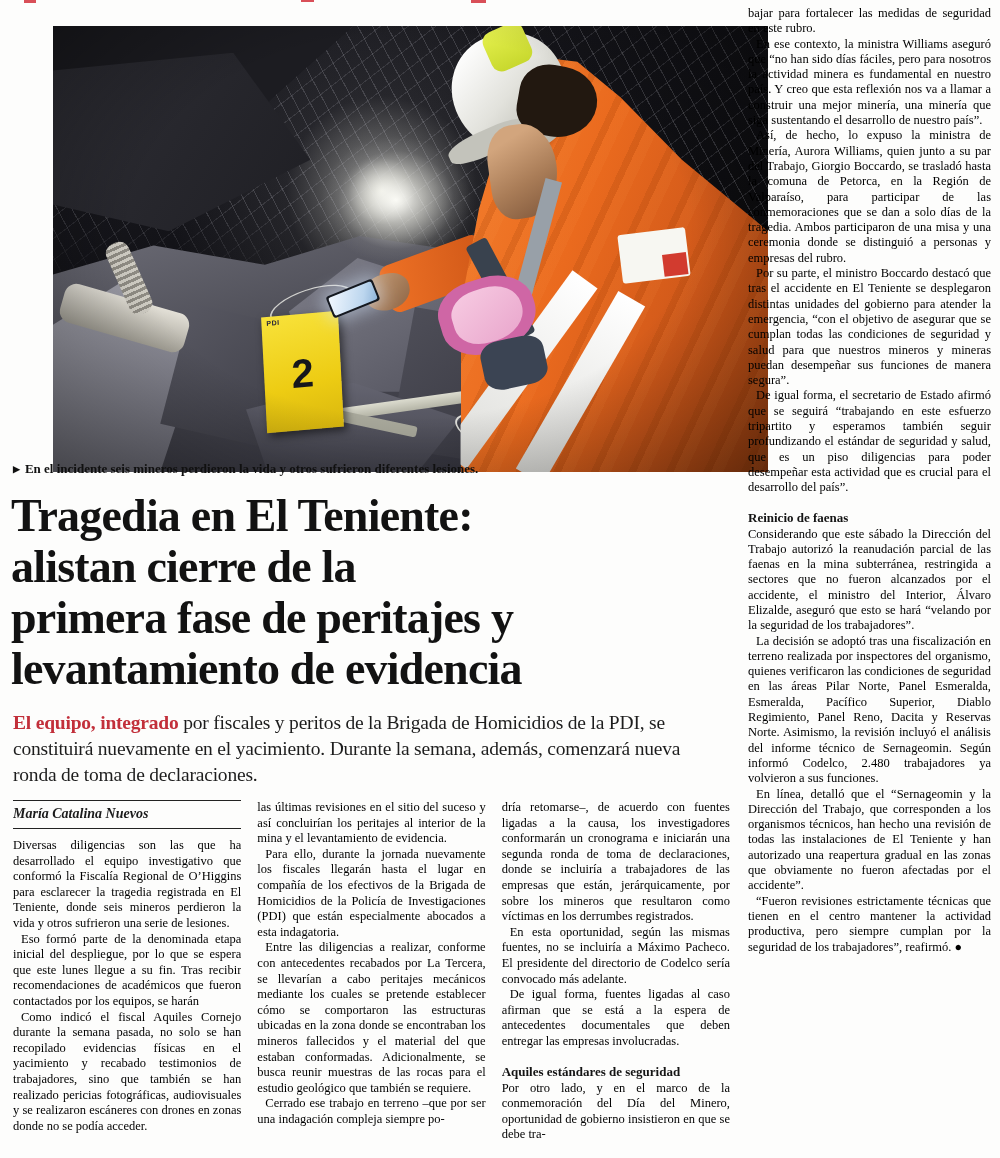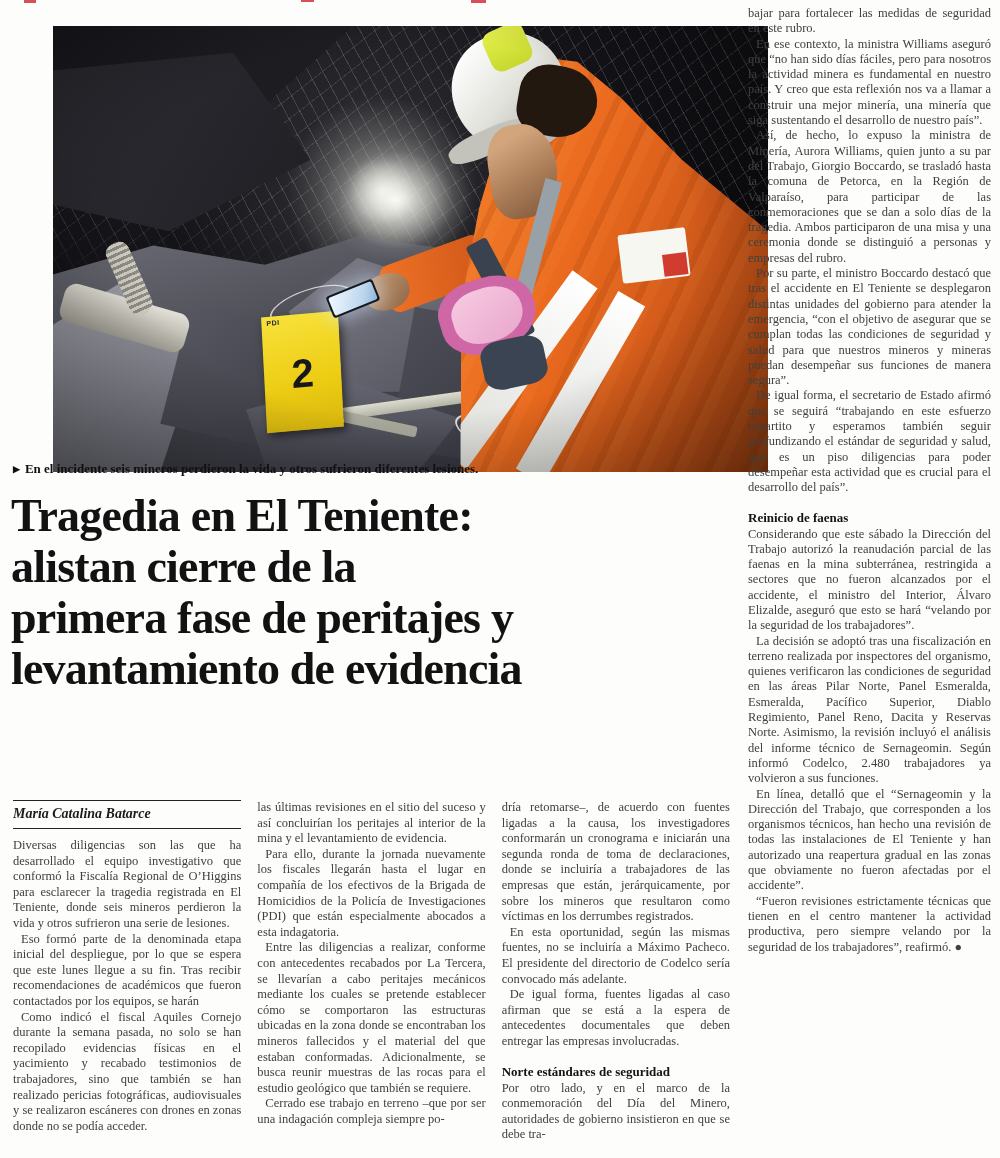--- a/index.html
+++ b/index.html
@@ -142,21 +142,21 @@
 
   .lede { position:absolute; left:13px; top:710px; width:714px; margin:0;
     font-size:19.5px; line-height:26px; color:#1d1d1d; letter-spacing:-0.2px; }
   .lede-red { color:#c22f3a; font-weight:bold; }
 
   .main-cols { position:absolute; left:13px; top:800px; width:717px; height:358px;
     display:flex; gap:16px; overflow:hidden; }
   .col { flex:1; overflow:hidden; }
   .byline-block { border-top:1.5px solid #222; border-bottom:1px solid #222;
     padding:5px 0 6px; margin-bottom:9px; font-size:14px; font-weight:bold; font-style:italic; }
-  .bp { margin:0; font-size:12.5px; line-height:15.6px; text-align:justify; color:#404040; }
+  .bp { margin:0; font-size:12.5px; line-height:15.6px; text-align:justify; color:#000000; }
   .ind { text-indent:8px; }
   .subhead { margin:14px 0 1px; font-size:13px; font-weight:bold; color:#141414; }
 
   .right-col { position:absolute; left:748px; top:6px; width:243px; height:1152px; overflow:hidden; }
   .right-col .bp { line-height:15.3px; }
 </style>
 </head>
 <body>
 
 <div class="page">
@@ -223,51 +223,52 @@
     <span class="cap-arrow">▶</span><span>En el incidente seis mineros perdieron la vida y otros sufrieron diferentes lesiones.</span>
   </div>
 
   <h1 class="headline">
     <span>Tragedia en El Teniente:</span>
     <span>alistan cierre de la</span>
     <span>primera fase de peritajes y</span>
     <span>levantamiento de evidencia</span>
   </h1>
 
+  <p class="lede"><span class="lede-red">El equipo, integrado</span><span> por fiscales y peritos de la Brigada de Homicidios de la PDI, se constituirá nuevamente en el yacimiento. Durante la semana, además, comenzará nueva ronda de toma de declaraciones.</span></p>
 
   <div class="main-cols">
     <div class="col">
       <div class="byline-block">
-        <span>María Catalina Batarce</span>
+        <span>María Catalina Nuevos</span>
       </div>
       <p class="bp">Diversas diligencias son las que ha desarrollado el equipo investigativo que conformó la Fiscalía Regional de O’Higgins para esclarecer la tragedia registrada en El Teniente, donde seis mineros perdieron la vida y otros sufrieron una serie de lesiones.</p>
       <p class="bp ind">Eso formó parte de la denominada etapa inicial del despliegue, por lo que se espera que este lunes llegue a su fin. Tras recibir recomendaciones de académicos que fueron contactados por los equipos, se harán</p>
       <p class="bp ind">Como indicó el fiscal Aquiles Cornejo durante la semana pasada, no solo se han recopilado evidencias físicas en el yacimiento y recabado testimonios de trabajadores, sino que también se han realizado pericias fotográficas, audiovisuales y se realizaron escáneres con drones en zonas donde no se podía acceder.</p>
     </div>
     <div class="col">
       <p class="bp">las últimas revisiones en el sitio del suceso y así concluirían los peritajes al interior de la mina y el levantamiento de evidencia.</p>
       <p class="bp ind">Para ello, durante la jornada nuevamente los fiscales llegarán hasta el lugar en compañía de los efectivos de la Brigada de Homicidios de la Policía de Investigaciones (PDI) que están especialmente abocados a esta indagatoria.</p>
       <p class="bp ind">Entre las diligencias a realizar, conforme con antecedentes recabados por La Tercera, se llevarían a cabo peritajes mecánicos mediante los cuales se pretende establecer cómo se comportaron las estructuras ubicadas en la zona donde se encontraban los mineros fallecidos y el material del que estaban conformadas. Adicionalmente, se busca reunir muestras de las rocas para el estudio geológico que también se requiere.</p>
       <p class="bp ind">Cerrado ese trabajo en terreno –que por ser una indagación compleja siempre po-</p>
     </div>
     <div class="col">
       <p class="bp">dría retomarse–, de acuerdo con fuentes ligadas a la causa, los investigadores conformarán un cronograma e iniciarán una segunda ronda de toma de declaraciones, donde se incluiría a trabajadores de las empresas que están, jerárquicamente, por sobre los mineros que resultaron como víctimas en los derrumbes registrados.</p>
       <p class="bp ind">En esta oportunidad, según las mismas fuentes, no se incluiría a Máximo Pacheco. El presidente del directorio de Codelco sería convocado más adelante.</p>
       <p class="bp ind">De igual forma, fuentes ligadas al caso afirman que se está a la espera de antecedentes documentales que deben entregar las empresas involucradas.</p>
-      <h3 class="subhead">Norte estándares de seguridad</h3>
-      <p class="bp">Por otro lado, y en el marco de la conmemoración del Día del Minero, autoridades de gobierno insistieron en que se debe tra-</p>
+      <h3 class="subhead">Aquiles estándares de seguridad</h3>
+      <p class="bp">Por otro lado, y en el marco de la conmemoración del Día del Minero, oportunidad de gobierno insistieron en que se debe tra-</p>
     </div>
   </div>
 
   <div class="right-col">
     <p class="bp">bajar para fortalecer las medidas de seguridad en este rubro.</p>
     <p class="bp ind">En ese contexto, la ministra Williams aseguró que “no han sido días fáciles, pero para nosotros la actividad minera es fundamental en nuestro país. Y creo que esta reflexión nos va a llamar a construir una mejor minería, una minería que siga sustentando el desarrollo de nuestro país”.</p>
     <p class="bp ind">Así, de hecho, lo expuso la ministra de Minería, Aurora Williams, quien junto a su par del Trabajo, Giorgio Boccardo, se trasladó hasta la comuna de Petorca, en la Región de Valparaíso, para participar de las conmemoraciones que se dan a solo días de la tragedia. Ambos participaron de una misa y una ceremonia donde se distinguió a personas y empresas del rubro.</p>
     <p class="bp ind">Por su parte, el ministro Boccardo destacó que tras el accidente en El Teniente se desplegaron distintas unidades del gobierno para atender la emergencia, “con el objetivo de asegurar que se cumplan todas las condiciones de seguridad y salud para que nuestros mineros y mineras puedan desempeñar sus funciones de manera segura”.</p>
     <p class="bp ind">De igual forma, el secretario de Estado afirmó que se seguirá “trabajando en este esfuerzo tripartito y esperamos también seguir profundizando el estándar de seguridad y salud, que es un piso diligencias para poder desempeñar esta actividad que es crucial para el desarrollo del país”.</p>
     <h3 class="subhead">Reinicio de faenas</h3>
     <p class="bp">Considerando que este sábado la Dirección del Trabajo autorizó la reanudación parcial de las faenas en la mina subterránea, restringida a sectores que no fueron alcanzados por el accidente, el ministro del Interior, Álvaro Elizalde, aseguró que esto se hará “velando por la seguridad de los trabajadores”.</p>
     <p class="bp ind">La decisión se adoptó tras una fiscalización en terreno realizada por inspectores del organismo, quienes verificaron las condiciones de seguridad en las áreas Pilar Norte, Panel Esmeralda, Esmeralda, Pacífico Superior, Diablo Regimiento, Panel Reno, Dacita y Reservas Norte. Asimismo, la revisión incluyó el análisis del informe técnico de Sernageomin. Según informó Codelco, 2.480 trabajadores ya volvieron a sus funciones.</p>
     <p class="bp ind">En línea, detalló que el “Sernageomin y la Dirección del Trabajo, que corresponden a los organismos técnicos, han hecho una revisión de todas las instalaciones de El Teniente y han autorizado una reapertura gradual en las zonas que obviamente no fueron afectadas por el accidente”.</p>
-    <p class="bp ind">“Fueron revisiones estrictamente técnicas que tienen en el centro mantener la actividad productiva, pero siempre velando por la seguridad de los trabajadores”, reafirmó. ●</p>
+    <p class="bp ind">“Fueron revisiones estrictamente técnicas que tienen en el centro mantener la actividad productiva, pero siempre cumplan por la seguridad de los trabajadores”, reafirmó. ●</p>
   </div>
 
 </div>
 
 </body></html>

